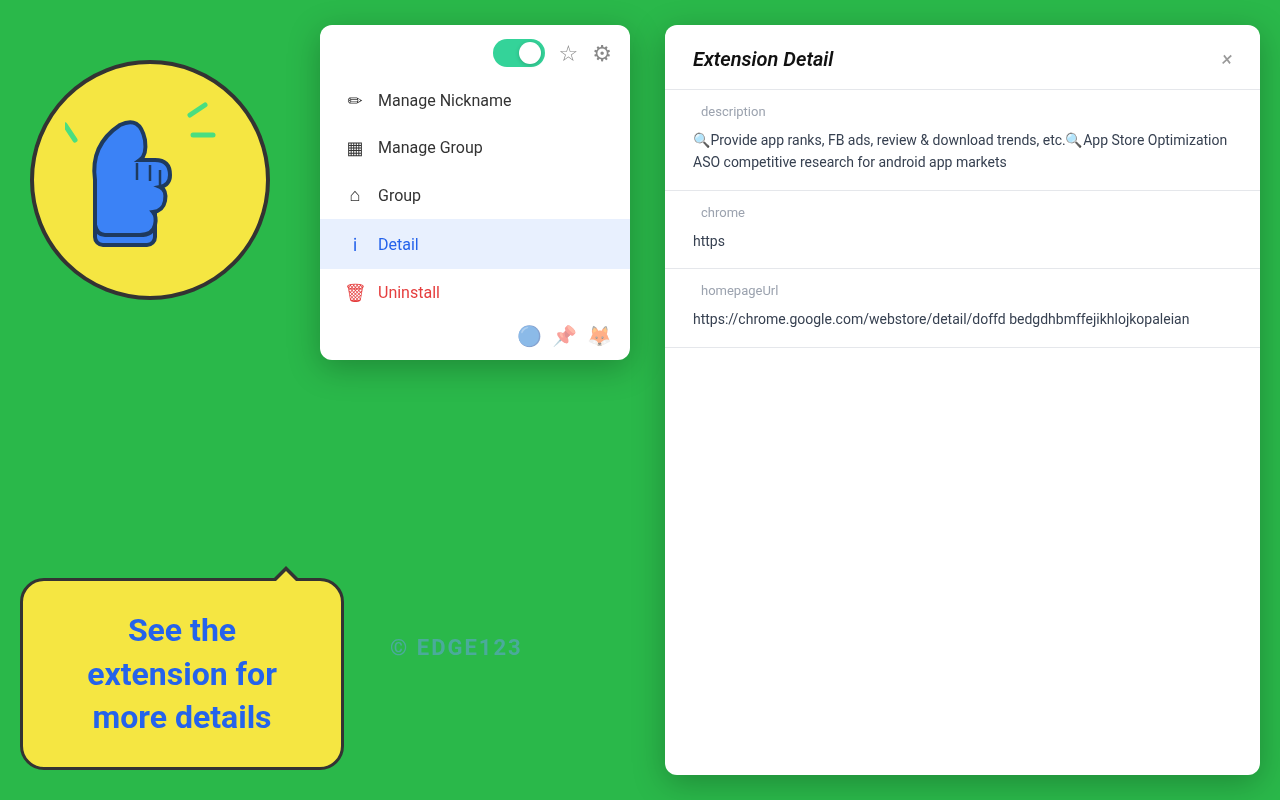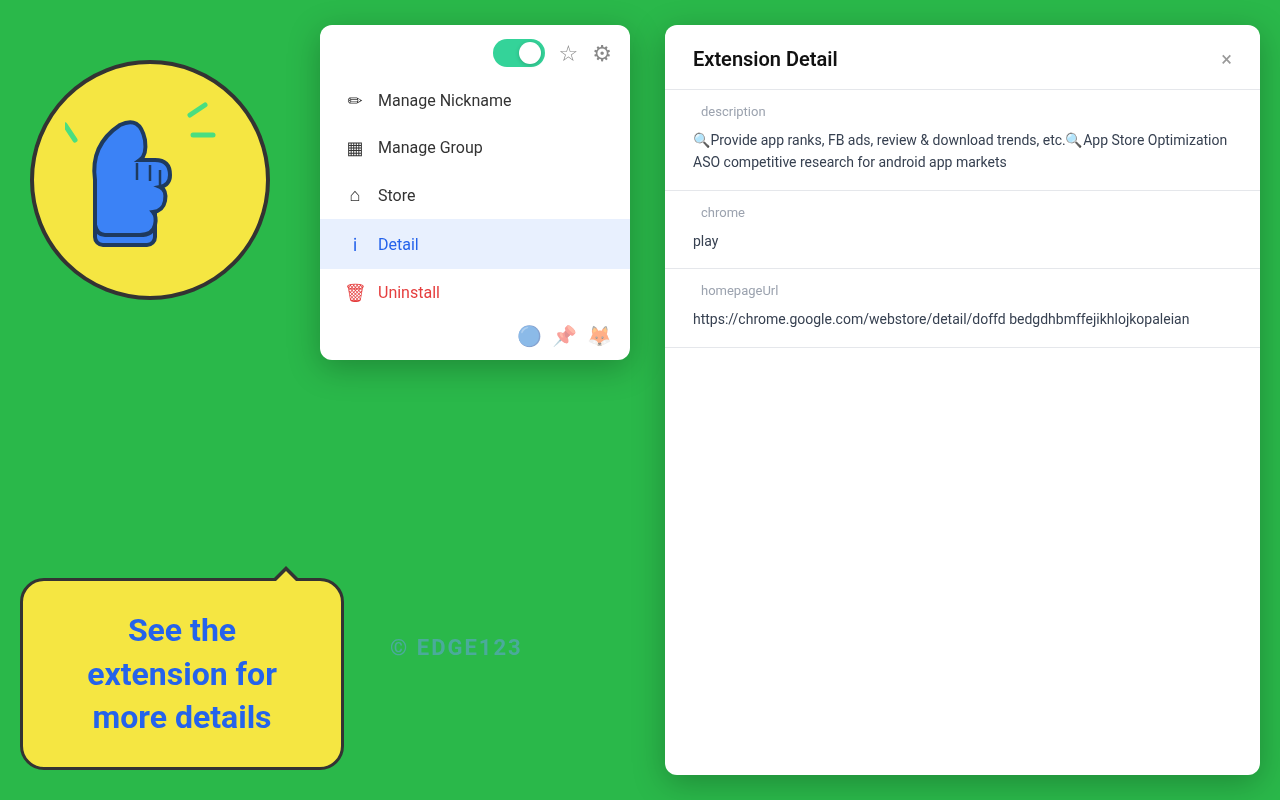--- a/index.html
+++ b/index.html
@@ -150,20 +150,21 @@
       border-radius: 12px;
       box-shadow: 0 8px 32px rgba(0,0,0,0.25);
       overflow-y: auto;
     }
     .ext-header {
       display: flex;
       align-items: center;
       justify-content: space-between;
       padding: 22px 28px 18px;
       border-bottom: 1px solid #e5e7eb;
+      font-style: italic;
     }
     .ext-title {
       font-size: 20px;
       font-weight: 600;
       color: #111;
     }
     .close-btn {
       font-size: 20px;
       color: #999;
       cursor: pointer;
@@ -242,21 +243,21 @@
   <div class="menu-item">
     <span class="menu-icon">✏</span>
     <span>Manage Nickname</span>
   </div>
   <div class="menu-item">
     <span class="menu-icon">▦</span>
     <span>Manage Group</span>
   </div>
   <div class="menu-item">
     <span class="menu-icon">⌂</span>
-    <span>Store</span>
+    <span>Group</span>
   </div>
   <div class="menu-item active">
     <span class="menu-icon">ℹ</span>
     <span>Detail</span>
   </div>
   <div class="menu-item danger">
     <span class="menu-icon">🗑</span>
     <span>Uninstall</span>
   </div>
 
@@ -275,21 +276,21 @@
     <span class="close-btn">×</span>
   </div>
 
   <div class="ext-field">
     <div class="field-label">description</div>
     <div class="field-value">🔍Provide app ranks, FB ads, review &amp; download trends, etc.🔍App Store Optimization ASO competitive research for android app markets</div>
   </div>
 
   <div class="ext-field">
     <div class="field-label">chrome</div>
-    <div class="field-value">play</div>
+    <div class="field-value">https</div>
   </div>
 
   <div class="ext-field">
     <div class="field-label">homepageUrl</div>
     <div class="field-value">https://chrome.google.com/webstore/detail/doffd bedgdhbmffejikhlojkopaleian</div>
   </div>
 
 </div>
 
 </body></html>

